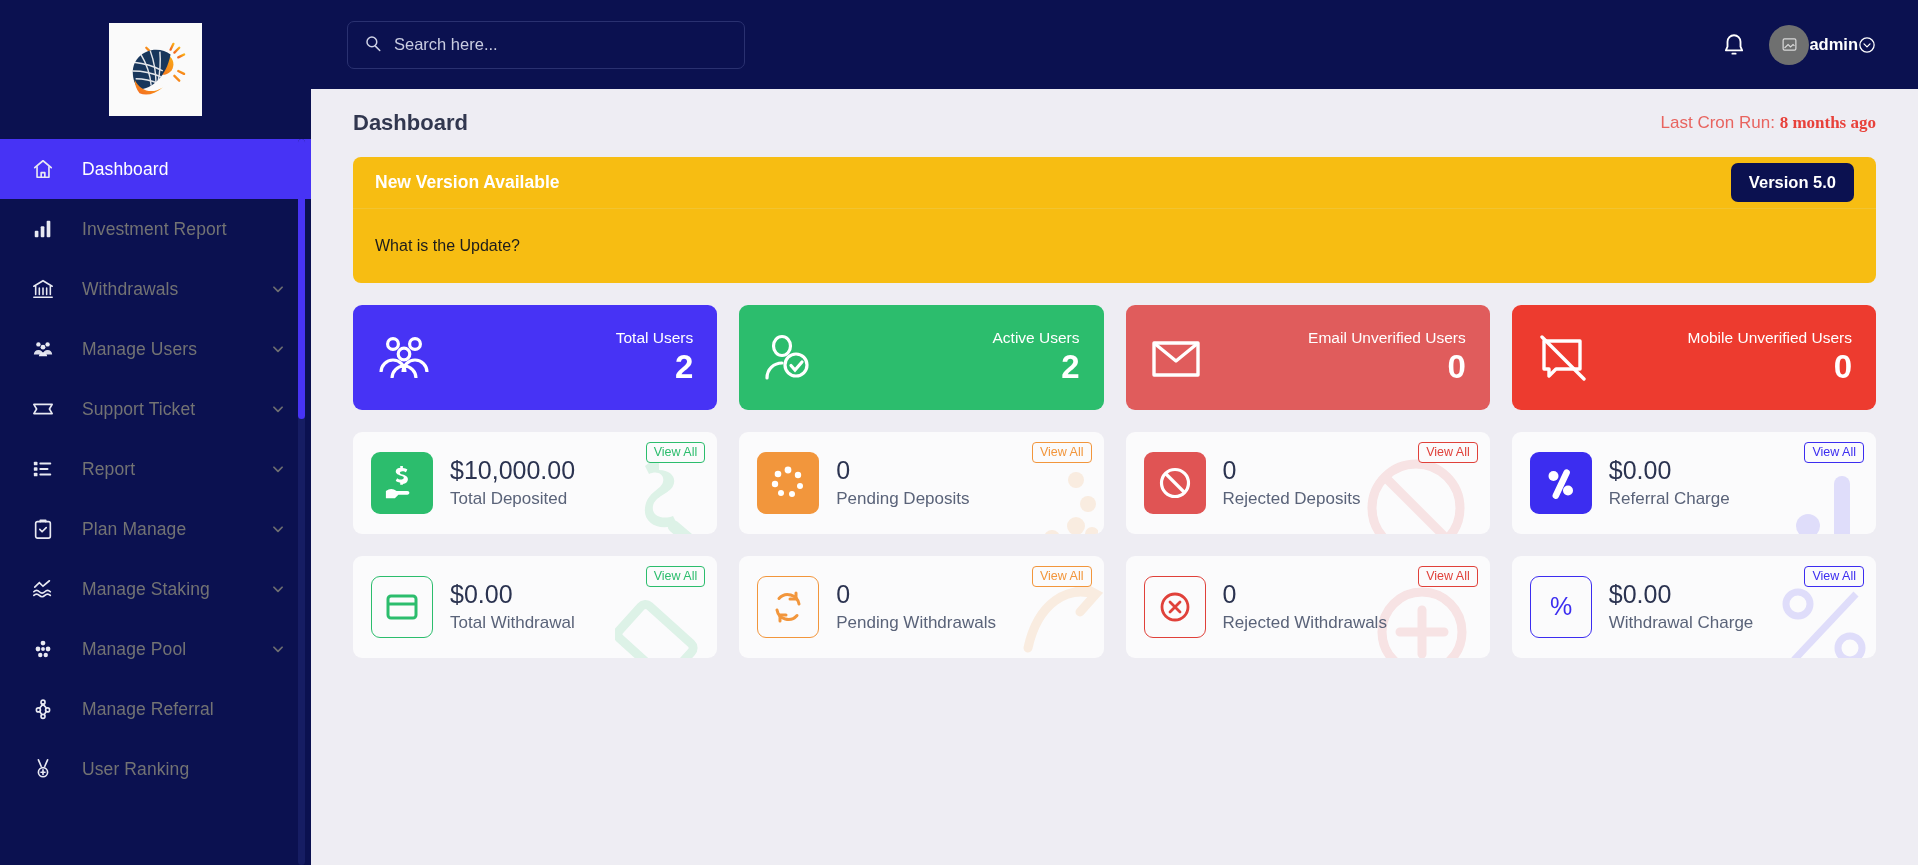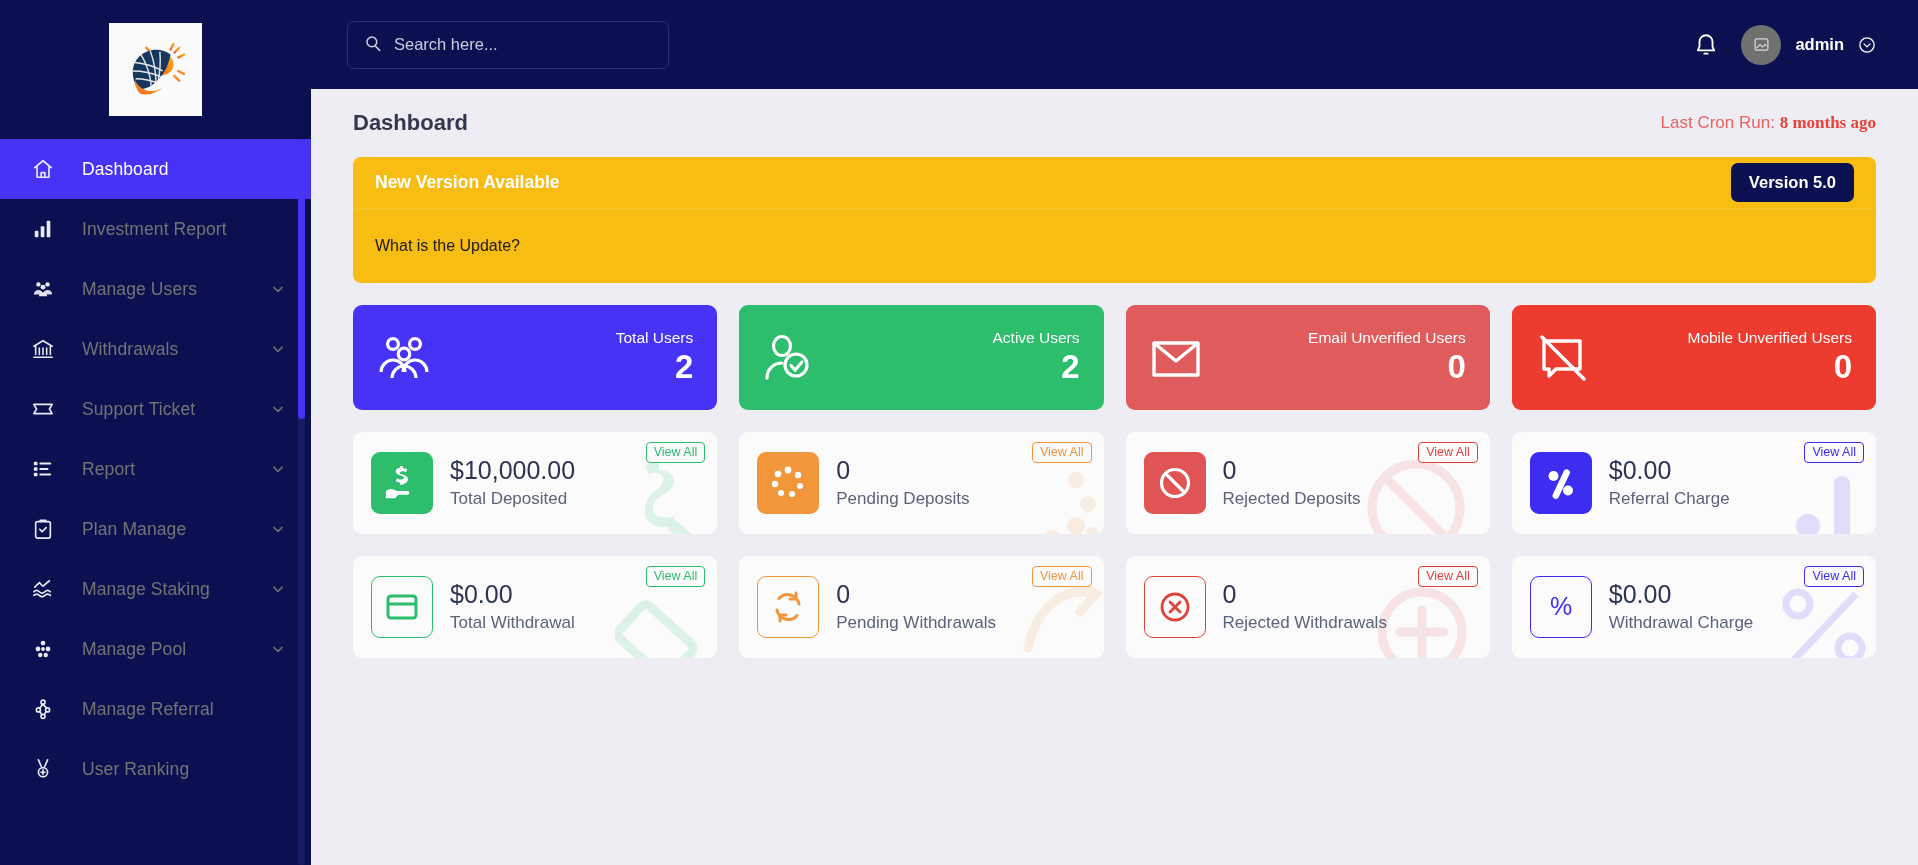--- a/index.html
+++ b/index.html
@@ -108,21 +108,21 @@
   
   #topbar {
     height: 89px;
     flex: 0 0 89px;
     background: #0b1150;
     display: flex;
     align-items: center;
     padding: 0 42px 0 36px;
   }
   #search-box {
-    width: 322px;
+    width: 398px;
     height: 48px;
     border: 1px solid #2a3170;
     border-radius: 7px;
     display: flex;
     align-items: center;
     padding: 0 16px;
     gap: 12px;
   }
   #search-box svg { width: 18px; height: 18px; color: #cfd2e6; flex: 0 0 18px; }
   #search-input {
@@ -138,21 +138,21 @@
 
   #topbar-right {
     margin-left: auto;
     display: flex;
     align-items: center;
     gap: 22px;
   }
   #bell { width: 26px; height: 30px; color: #ffffff; cursor: pointer; }
   #bell svg { width: 26px; height: 30px; display: block; }
 
-  #user-menu { display: flex; align-items: center; gap: 14px; cursor: pointer; }
+  #user-menu { display: flex; align-items: center; cursor: pointer; }
   #avatar {
     width: 40px; height: 40px;
     border-radius: 50%;
     background: #6f7070;
     display: flex; align-items: center; justify-content: center;
     color: #d9d9d9;
   }
   #avatar svg { width: 17px; height: 17px; display: block; }
   #user-name { color: #ffffff; font-size: 16.5px; font-weight: bold; }
   #user-caret { width: 18px; height: 18px; color: #ffffff; }
@@ -348,46 +348,46 @@
               <rect x="9.5" y="9" width="4" height="12" rx="1"></rect>
               <rect x="16" y="3" width="4" height="18" rx="1"></rect>
             </svg>
         </span>
         <span class="nav-label">Investment Report</span>
       </div>
 
 
       <div class="nav-item">
         <span class="nav-ico">
+          <svg viewBox="0 0 24 24" fill="none" stroke="currentColor" stroke-width="1.7" stroke-linecap="round">
+              <path d="M2 9 12 3l10 6"></path>
+              <path d="M4 9v9M8 11v7M12 11v7M16 11v7M20 9v9"></path>
+              <path d="M2 21h20"></path>
+            </svg>
+        </span>
+        <span class="nav-label">Withdrawals</span>
+        <span class="nav-caret">
+          <svg viewBox="0 0 24 24" fill="none" stroke="currentColor" stroke-width="3" stroke-linecap="round" stroke-linejoin="round">
+              <path d="M5 9l7 7 7-7"></path>
+            </svg>
+        </span>
+      </div>
+
+      <div class="nav-item">
+        <span class="nav-ico">
           <svg viewBox="0 0 24 24" fill="currentColor">
               <circle cx="7" cy="7" r="2.4"></circle>
               <circle cx="17" cy="7" r="2.4"></circle>
               <circle cx="12" cy="10" r="2.6"></circle>
               <path d="M2 18c0-2.8 2.2-5 5-5s5 2.2 5 5z" opacity=".95"></path>
               <path d="M12 18c0-2.8 2.2-5 5-5s5 2.2 5 5z" opacity=".95"></path>
               <path d="M7.5 20c0-2.5 2-4.5 4.5-4.5s4.5 2 4.5 4.5z"></path>
             </svg>
         </span>
         <span class="nav-label">Manage Users</span>
-        <span class="nav-caret">
-          <svg viewBox="0 0 24 24" fill="none" stroke="currentColor" stroke-width="3" stroke-linecap="round" stroke-linejoin="round">
-              <path d="M5 9l7 7 7-7"></path>
-            </svg>
-        </span>
-      </div>
-
-      <div class="nav-item">
-        <span class="nav-ico">
-          <svg viewBox="0 0 24 24" fill="none" stroke="currentColor" stroke-width="1.7" stroke-linecap="round">
-              <path d="M2 9 12 3l10 6"></path>
-              <path d="M4 9v9M8 11v7M12 11v7M16 11v7M20 9v9"></path>
-              <path d="M2 21h20"></path>
-            </svg>
-        </span>
-        <span class="nav-label">Withdrawals</span>
         <span class="nav-caret">
           <svg viewBox="0 0 24 24" fill="none" stroke="currentColor" stroke-width="3" stroke-linecap="round" stroke-linejoin="round">
               <path d="M5 9l7 7 7-7"></path>
             </svg>
         </span>
       </div>
 
       <div class="nav-item">
         <span class="nav-ico">
           <svg viewBox="0 0 24 24" fill="none" stroke="currentColor" stroke-width="1.8" stroke-linejoin="round">

